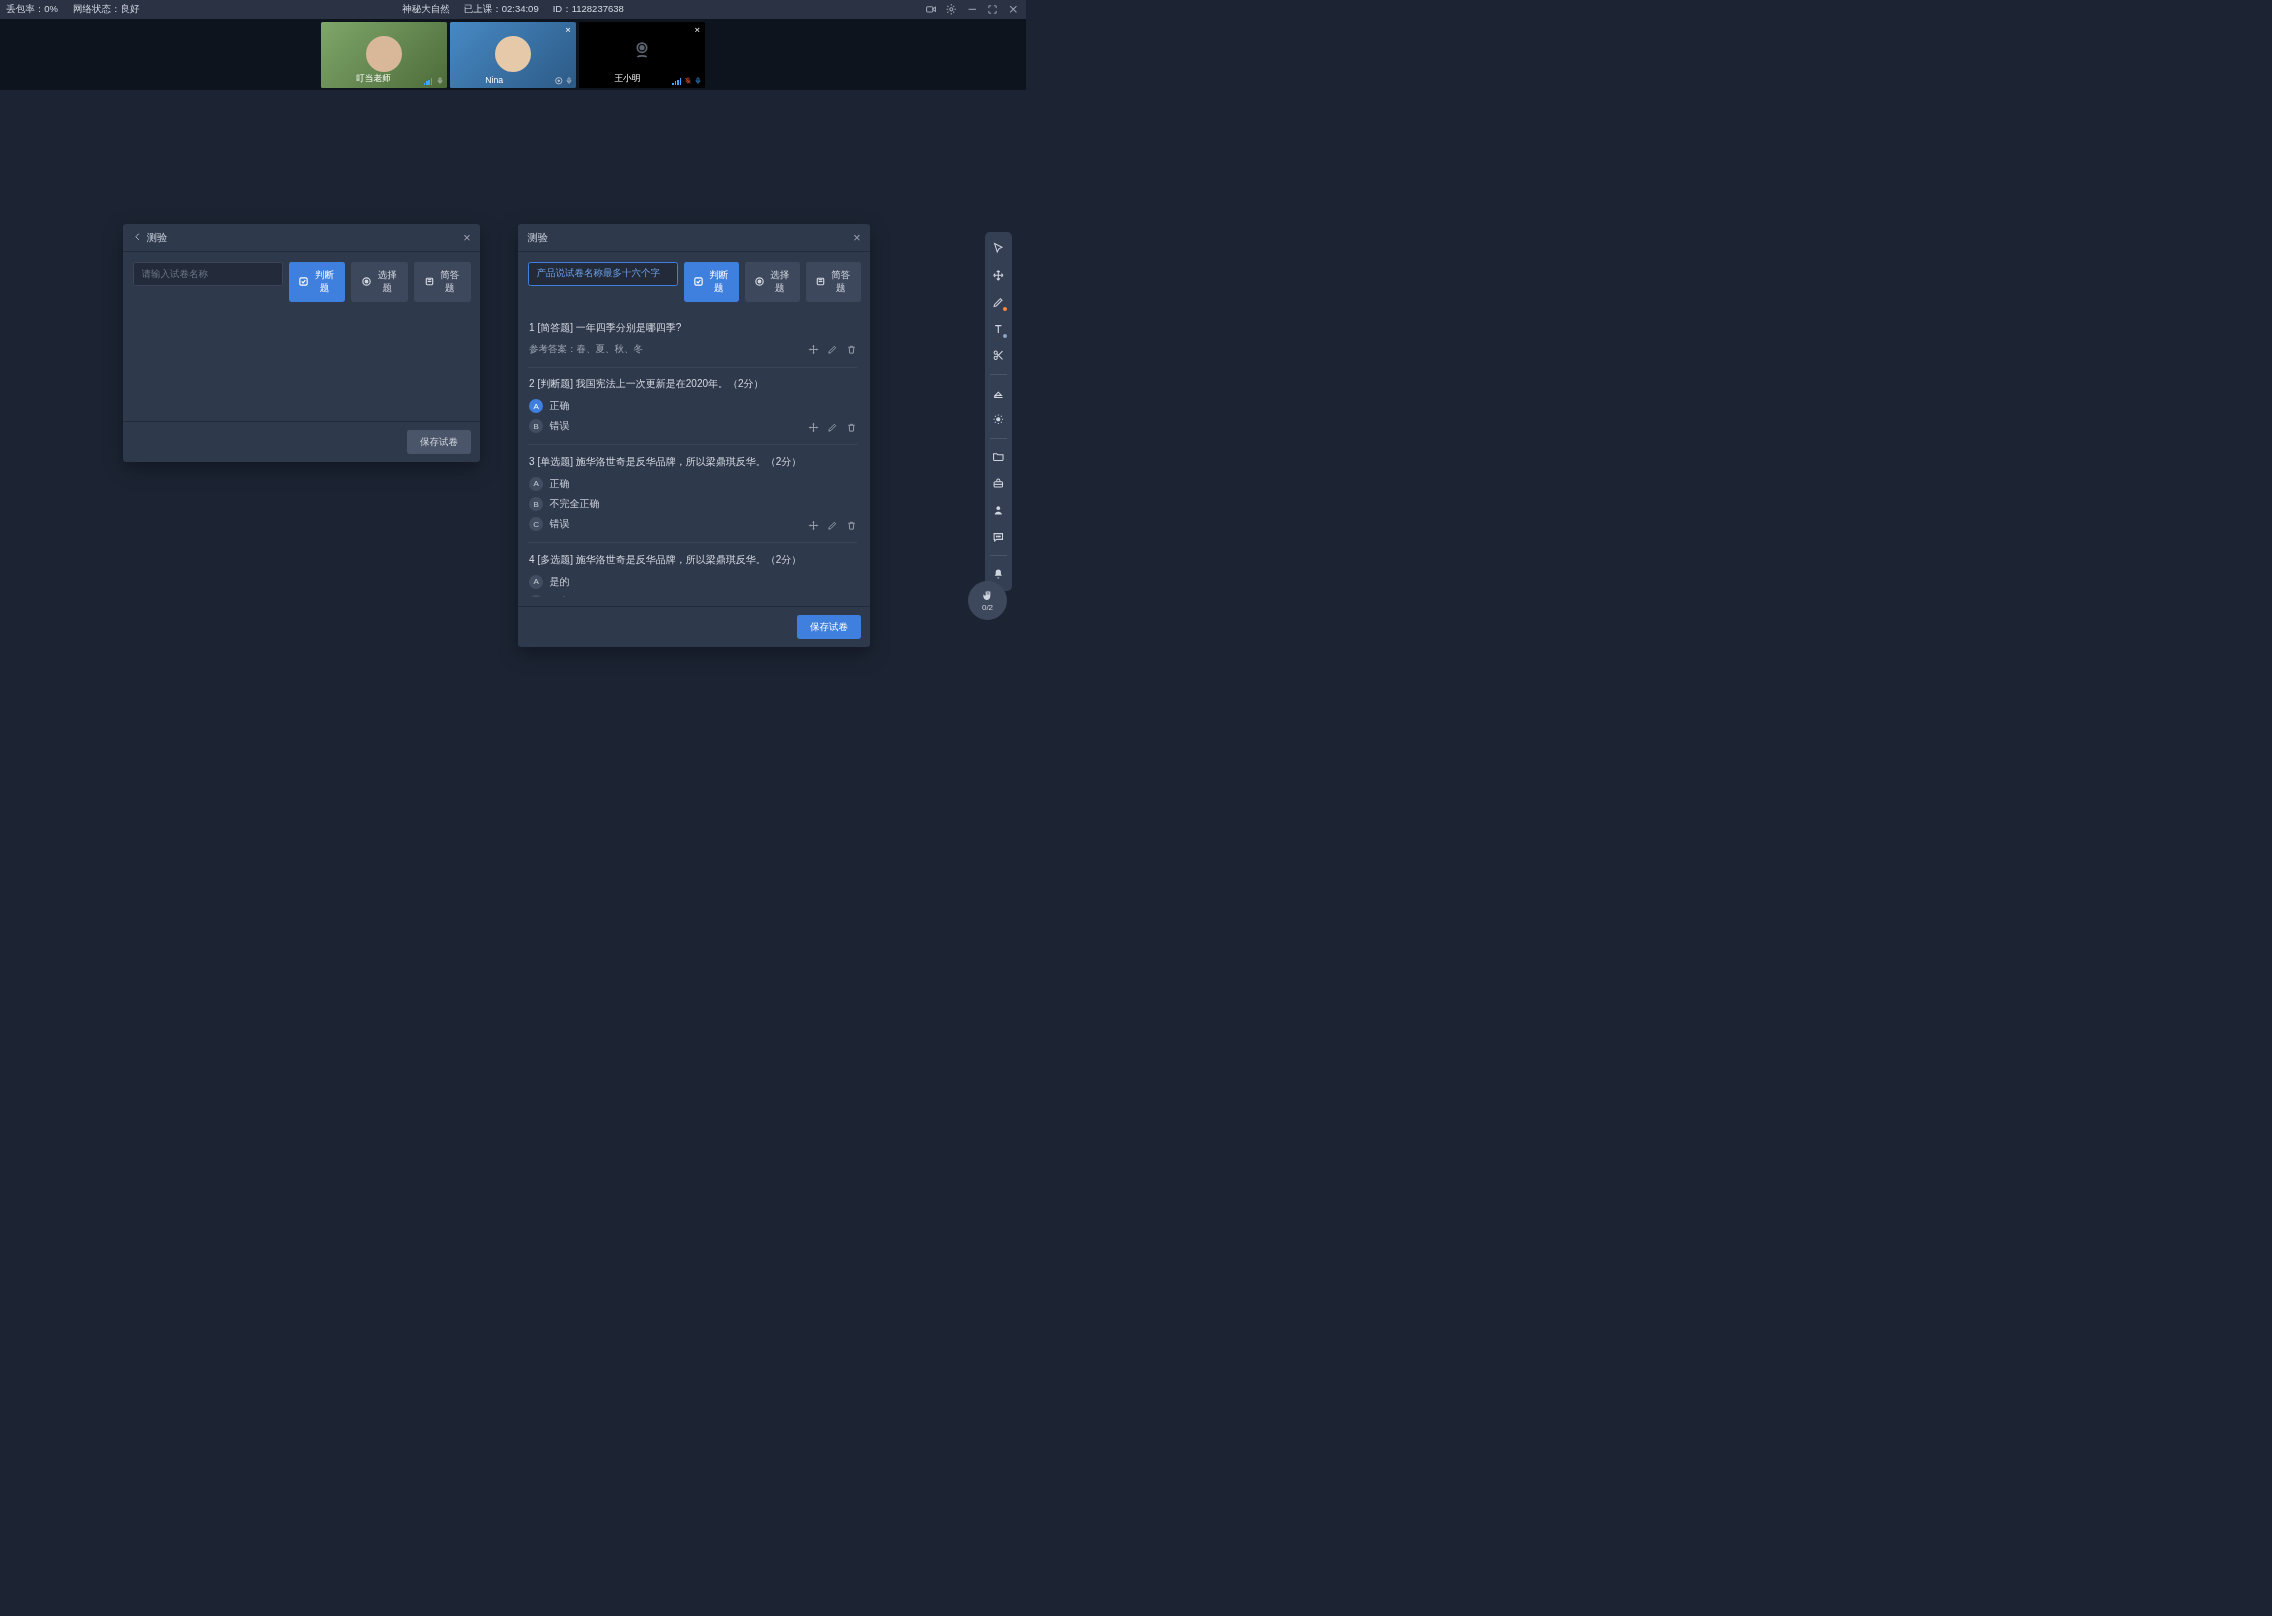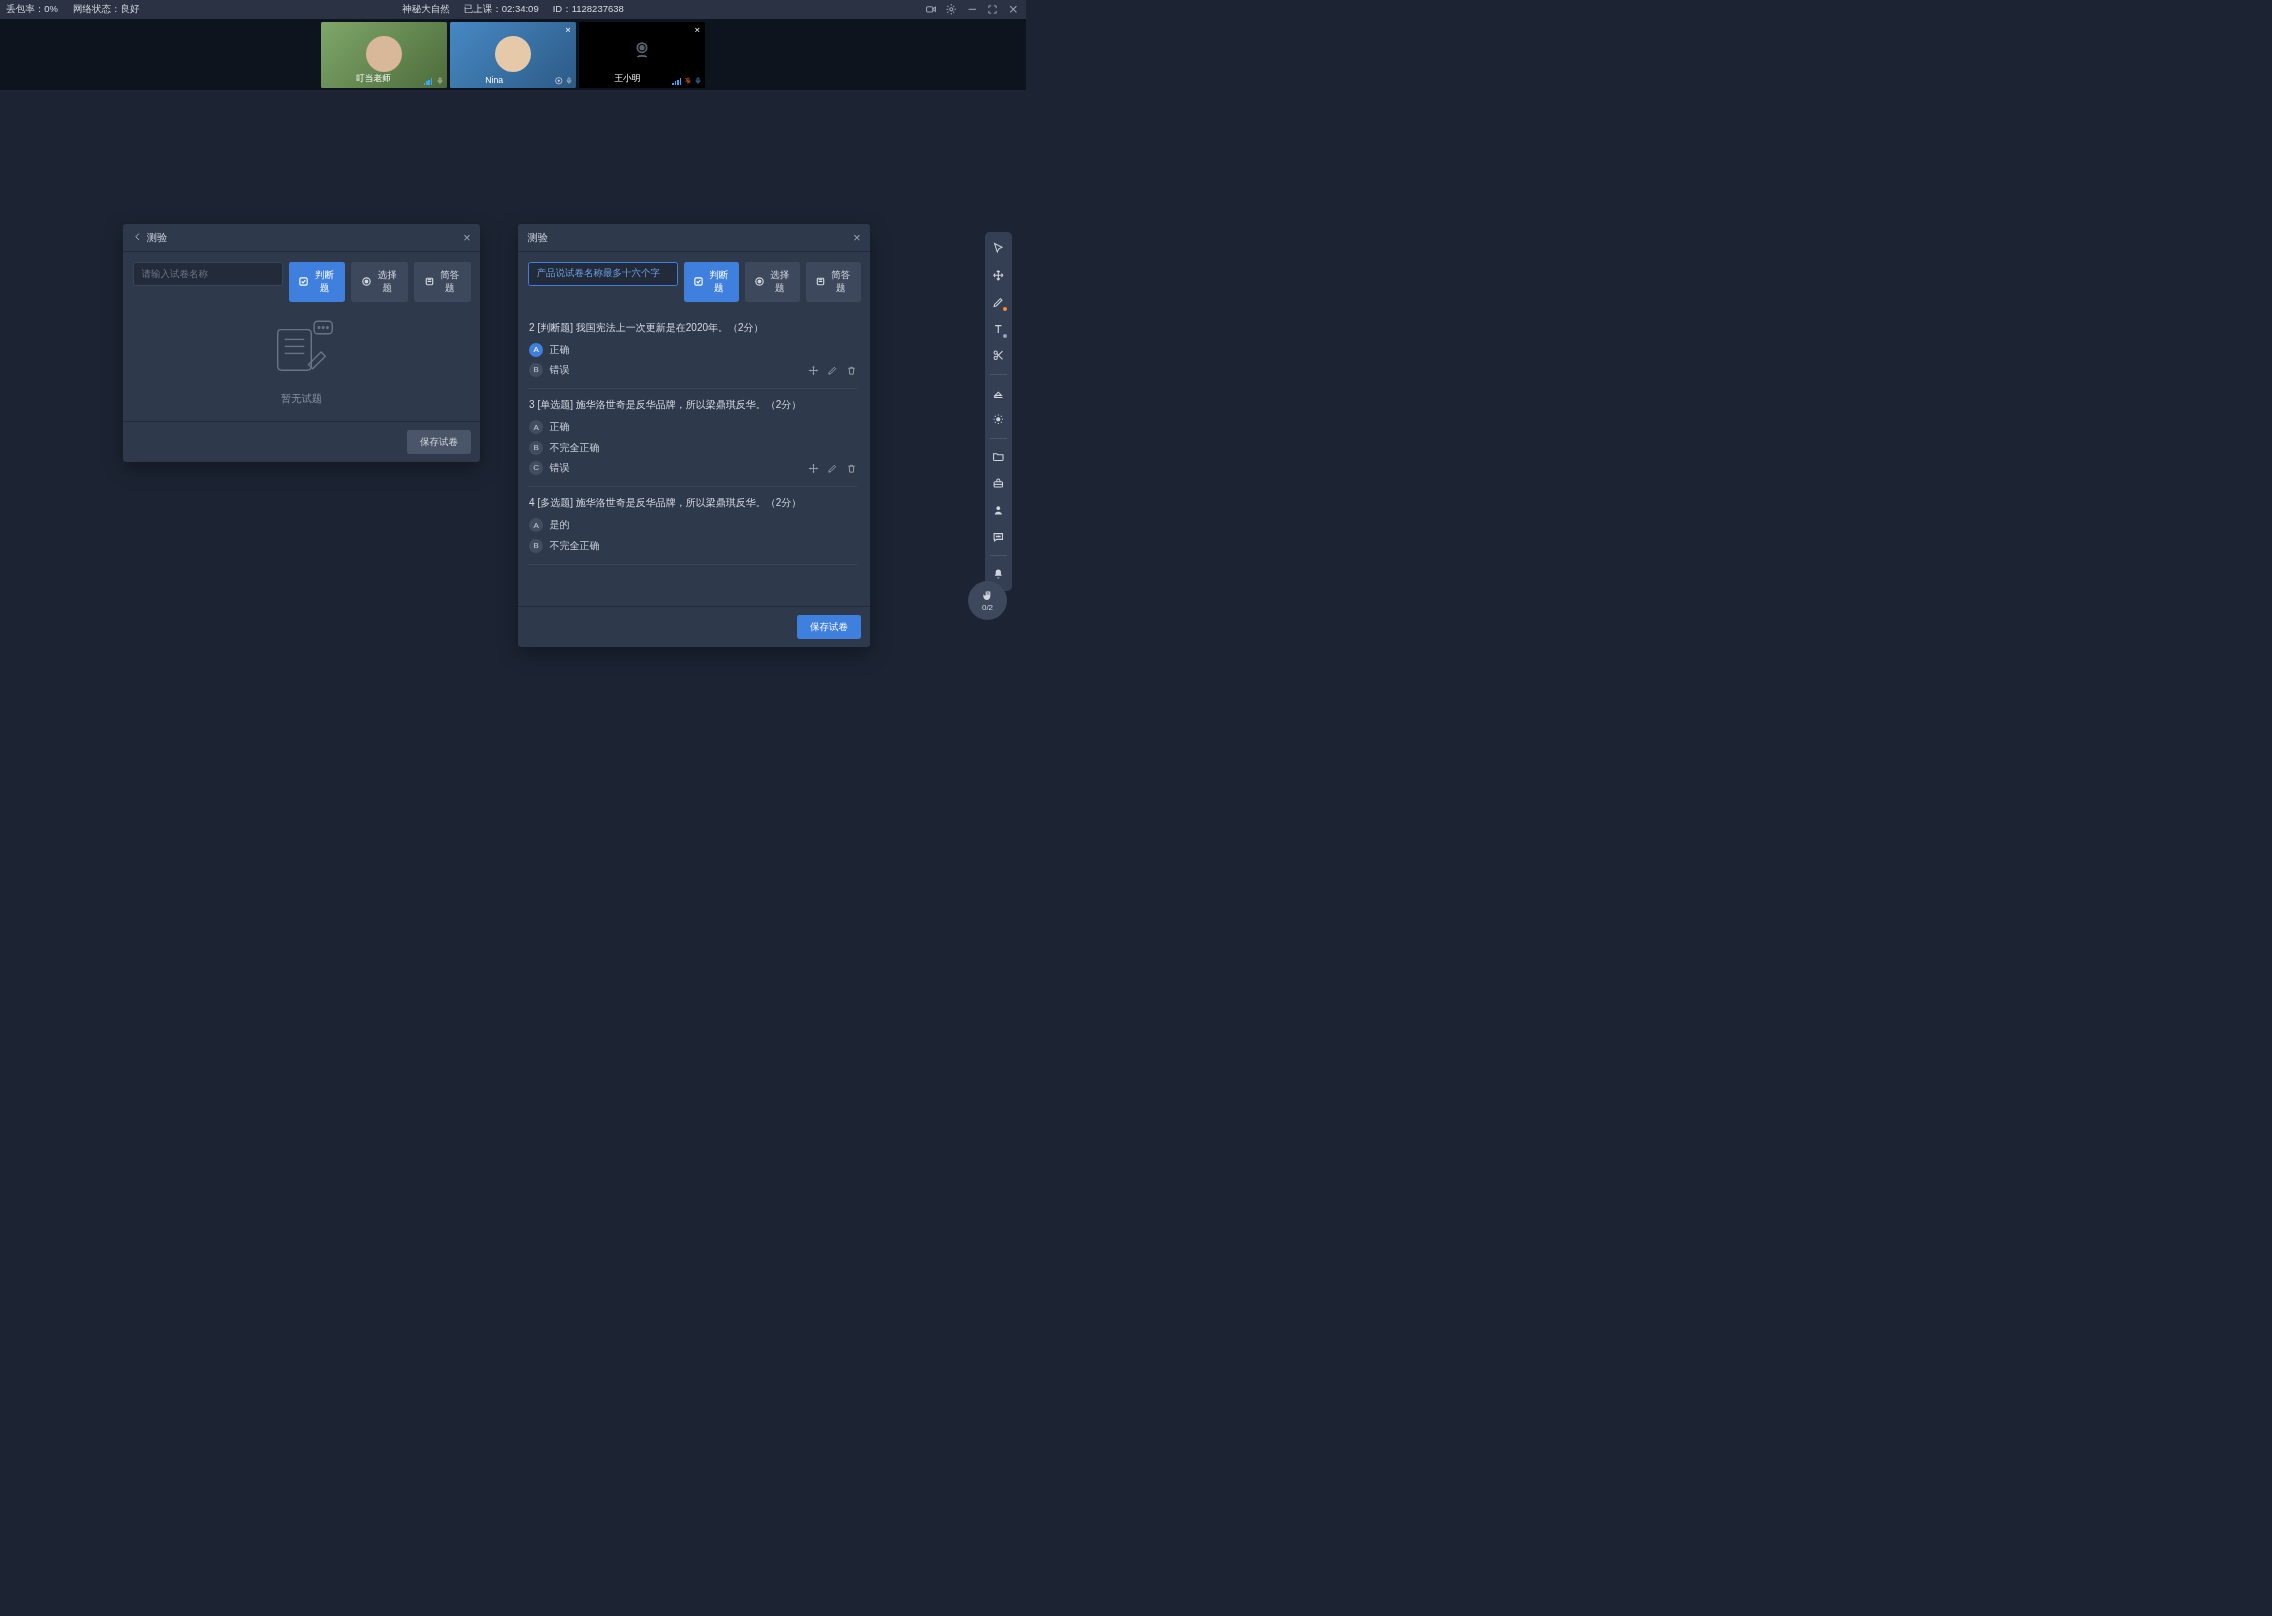--- a/index.html
+++ b/index.html
@@ -389,36 +389,20 @@
           <span class="picon">
               <svg viewBox="0 0 24 24" width="11" height="11" fill="none" stroke="currentColor" stroke-width="2.5">
                 <rect x="5" y="5" width="14" height="14" rx="2"></rect>
                 <line x1="8" y1="8" x2="16" y2="8"></line>
                 <line x1="8" y1="12" x2="16" y2="12"></line>
               </svg>
             </span>
           <span>简答题</span>
         </button>
       </div>
-      <div class="empty-state">
-        <div class="empty-ill">
-          <svg width="71" height="63" viewBox="0 0 100 90" fill="none" stroke="currentColor" stroke-width="2">
-            <path d="M20 18 Q16 18 16 24 L16 70 Q16 76 22 76 L58 76 Q64 76 64 70 L64 24 Q64 18 58 18 Z"></path>
-            <line x1="26" y1="32" x2="54" y2="32"></line>
-              <line x1="26" y1="42" x2="54" y2="42"></line>
-              <line x1="26" y1="52" x2="54" y2="52"></line>
-            <path d="M60 68 L78 50 L84 56 L66 74 Z"></path>
-            <rect x="68" y="6" width="26" height="18" rx="5"></rect>
-            <circle cx="75" cy="15" r="1.2" fill="currentColor"></circle>
-              <circle cx="81" cy="15" r="1.2" fill="currentColor"></circle>
-              <circle cx="87" cy="15" r="1.2" fill="currentColor"></circle>
-          </svg>
-        </div>
-        <div>暂无试题</div>
-      </div>
     </div>
     <div class="panel-footer">
       <button class="btn-save-grey">保存试卷</button>
     </div>
   </div>
 
   <div class="panel panel-right">
     <div class="panel-header">
       <span class="panel-title">测验</span>
       <span class="panel-close">×</span>
@@ -450,20 +434,35 @@
                 <rect x="5" y="5" width="14" height="14" rx="2"></rect>
                 <line x1="8" y1="8" x2="16" y2="8"></line>
                 <line x1="8" y1="12" x2="16" y2="12"></line>
               </svg>
             </span>
           <span>简答题</span>
         </button>
       </div>
       <div class="qlist" id="qlist">
           <div class="qitem">
+            <div class="qtitle">1 [简答题] 一年四季分别是哪四季?</div>
+            <div class="qans-row">参考答案：春、夏、秋、冬</div>
+            <div class="q-actions">
+  <span><svg width="11" height="11" viewBox="0 0 24 24" fill="none" stroke="currentColor" stroke-width="2">
+                  <path d="M12 3v18M3 12h18M12 3l-2 2M12 3l2 2M12 21l-2-2M12 21l2-2M3 12l2-2M3 12l2 2M21 12l-2-2M21 12l-2 2"></path>
+                </svg></span>
+  <span><svg width="11" height="11" viewBox="0 0 24 24" fill="none" stroke="currentColor" stroke-width="2">
+                  <path d="M4 20l4-1 11-11-3-3L5 16z"></path>
+                </svg></span>
+  <span><svg width="11" height="11" viewBox="0 0 24 24" fill="none" stroke="currentColor" stroke-width="2">
+                  <path d="M5 7h14M10 7V5h4v2M7 7l1 13h8l1-13"></path>
+                </svg></span>
+            </div>
+          </div>
+          <div class="qitem">
             <div class="qtitle">2 [判断题] 我国宪法上一次更新是在2020年。（2分）</div>
             <div class="opt">
               <span class="opt-bullet filled">A</span>
               <span>正确</span>
             </div>
             <div class="opt">
               <span class="opt-bullet ">B</span>
               <span>错误</span>
             </div>
             <div class="q-actions">

